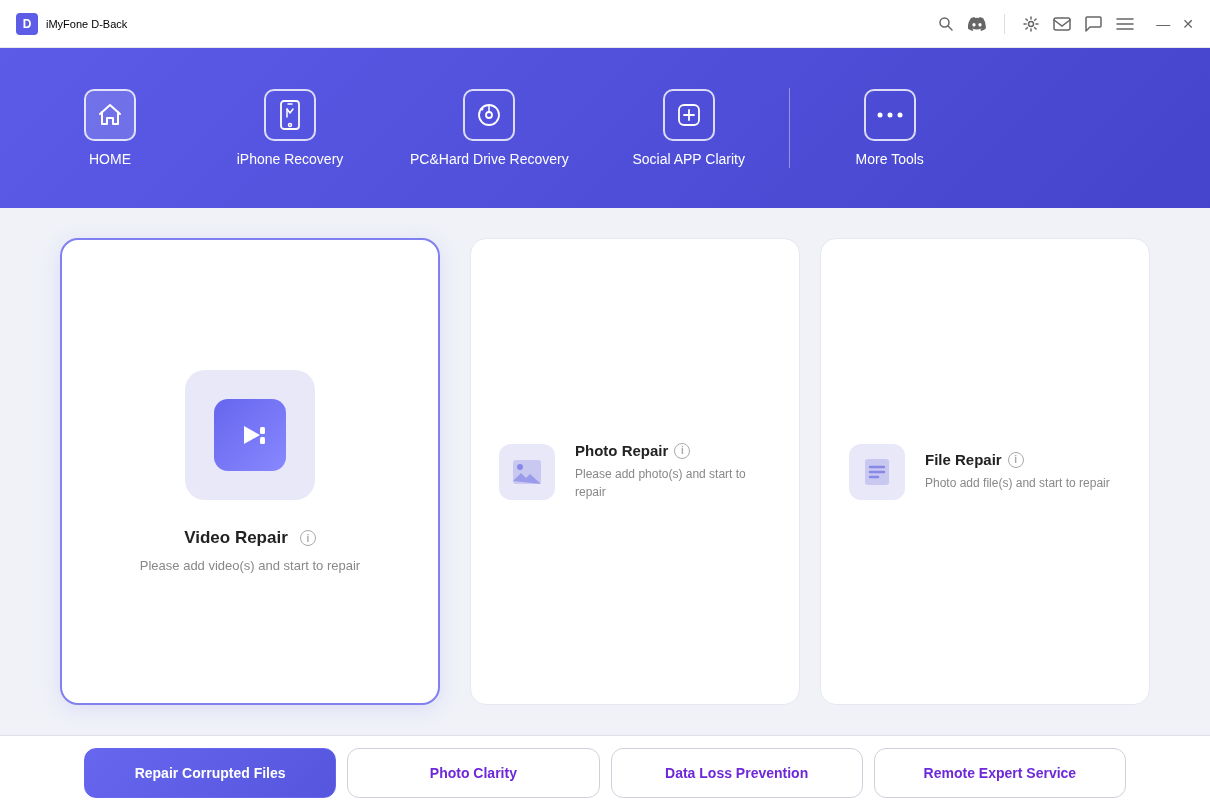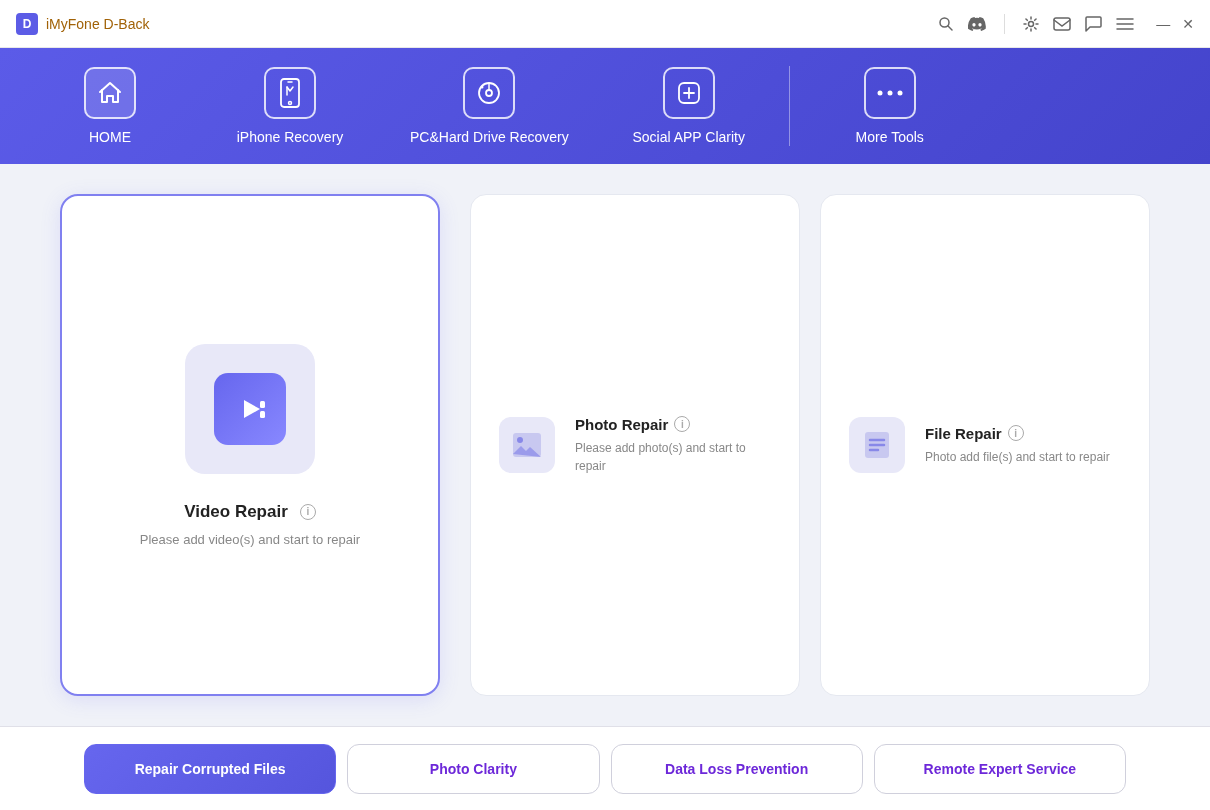--- a/index.html
+++ b/index.html
@@ -35,22 +35,22 @@
       background: #5c5ce6;
       border-radius: 4px;
       display: flex;
       align-items: center;
       justify-content: center;
       color: white;
       font-weight: bold;
       font-size: 12px;
     }
     .titlebar-title {
-      font-size: 14px;
-      color: #a16207;
+      font-size: 11px;
+      color: #000000;
       font-weight: 500;
     }
     .titlebar-icons {
       display: flex;
       align-items: center;
       gap: 14px;
     }
     .titlebar-icons .icon-btn {
       color: #666;
       font-size: 16px;
@@ -72,21 +72,21 @@
     }
     .win-btn {
       color: #666;
       font-size: 14px;
       cursor: pointer;
     }
 
     
     .navbar {
       background: linear-gradient(135deg, #5b5be8 0%, #4444cc 100%);
-      height: 116px;
+      height: 160px;
       display: flex;
       align-items: center;
       padding: 0 20px;
       flex-shrink: 0;
     }
     .nav-item {
       display: flex;
       flex-direction: column;
       align-items: center;
       justify-content: center;
@@ -244,21 +244,21 @@
       gap: 6px;
     }
     .card-small-desc {
       font-size: 12px;
       color: #888;
       line-height: 1.5;
     }
 
     
     .bottom-toolbar {
-      height: 84px;
+      height: 75px;
       background: white;
       border-top: 1px solid #e0e0e8;
       display: flex;
       align-items: center;
       padding: 0 84px;
       gap: 11px;
       flex-shrink: 0;
     }
     .bottom-btn {
       height: 50px;

